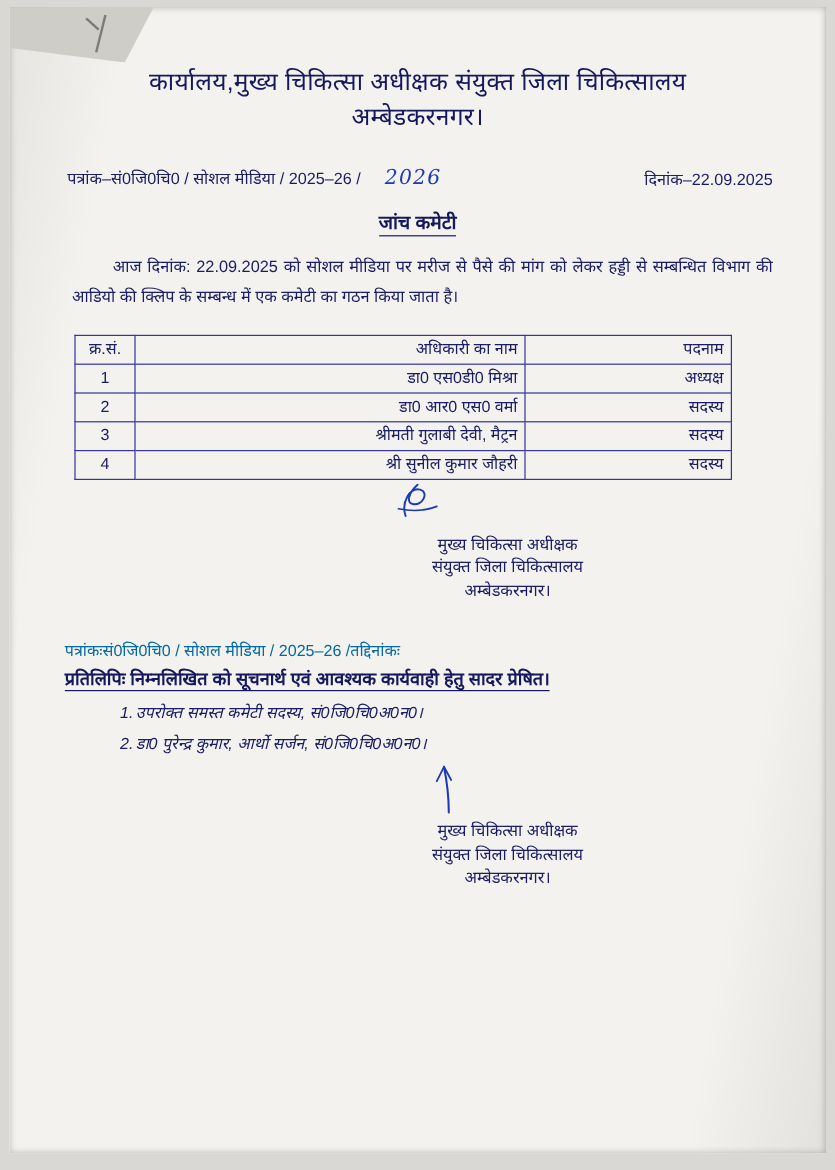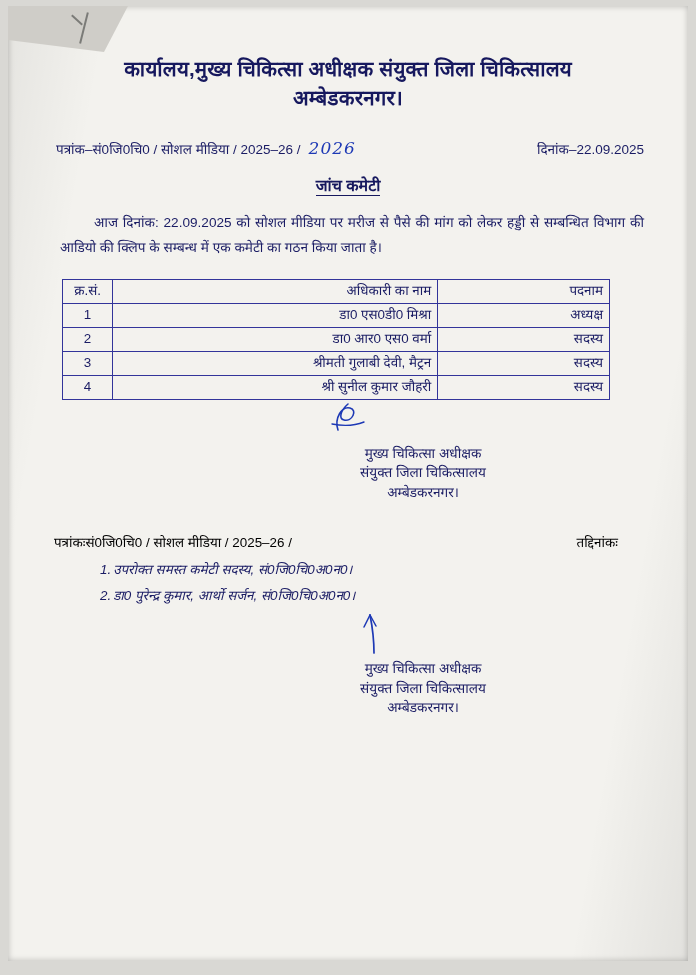--- a/index.html
+++ b/index.html
@@ -76,21 +76,21 @@
     left: 0; top: 0;
     width: 680px;
     height: 955px;
     color: #171a5e;
   }
 
   .title {
     text-align: center;
     font-size: 20.5px;
     line-height: 1.42;
-    font-weight: 700;
+    font-weight: 400;
     letter-spacing: .2px;
     color: #16185e;
     padding: 48px 62px 0 62px;
   }
   .title .line2 {
     display: block;
   }
 
   .meta-row {
     display: flex;
@@ -99,21 +99,21 @@
     padding: 26px 44px 0 48px;
     font-size: 13.5px;
     color: #1a1c64;
   }
   .memo-no { white-space: nowrap; }
   .memo-no .handwritten {
     font-family: "DejaVu Serif", serif;
     font-style: italic;
     font-size: 17px;
     color: #1d39b5;
-    margin-left: 8px;
+    margin-left: 20px;
     letter-spacing: 1px;
   }
   .date { white-space: nowrap; text-align: center; }
 
   .subject {
     text-align: center;
     font-size: 16px;
     font-weight: 700;
     margin-top: 16px;
     color: #16185e;
@@ -184,24 +184,23 @@
   .sign-block.second { padding-left: 150px; margin-top: 4px; }
 
   .signature-mark {
     height: 34px;
     position: relative;
   }
   .signature-mark svg { display: block; margin: 0 auto; }
 
   .copy-meta {
     display: flex;
-    justify-content: space-between;
     padding: 30px 70px 0 46px;
     font-size: 13.4px;
-    color: #000000;
+    color: #0369a1;
   }
 
   .copy-title {
     padding: 4px 0 0 46px;
     font-size: 15px;
     font-weight: 700;
     color: #16185e;
   }
   .copy-title .ul { border-bottom: 1.5px solid #16185e; }
 
@@ -294,20 +293,23 @@
         <div>मुख्य चिकित्सा अधीक्षक</div>
         <div>संयुक्त जिला चिकित्सालय</div>
         <div>अम्बेडकरनगर।</div>
       </div>
 
       <div class="copy-meta">
         <div>पत्रांकःसं0जि0चि0 / सोशल मीडिया / 2025–26 /</div>
         <div>तद्दिनांकः</div>
       </div>
 
+      <div class="copy-title">
+        <span class="ul">प्रतिलिपिः निम्नलिखित को सूचनार्थ एवं आवश्यक कार्यवाही हेतु सादर प्रेषित।</span>
+      </div>
 
       <ol class="copy-list">
         <li>
           <span class="num">1.</span><span>उपरोक्त समस्त कमेटी सदस्य, सं0जि0चि0अ0न0।</span>
         </li>
         <li>
           <span class="num">2.</span><span>डा0 पुरेन्द्र कुमार, आर्थो सर्जन, सं0जि0चि0अ0न0।</span>
         </li>
       </ol>
 

